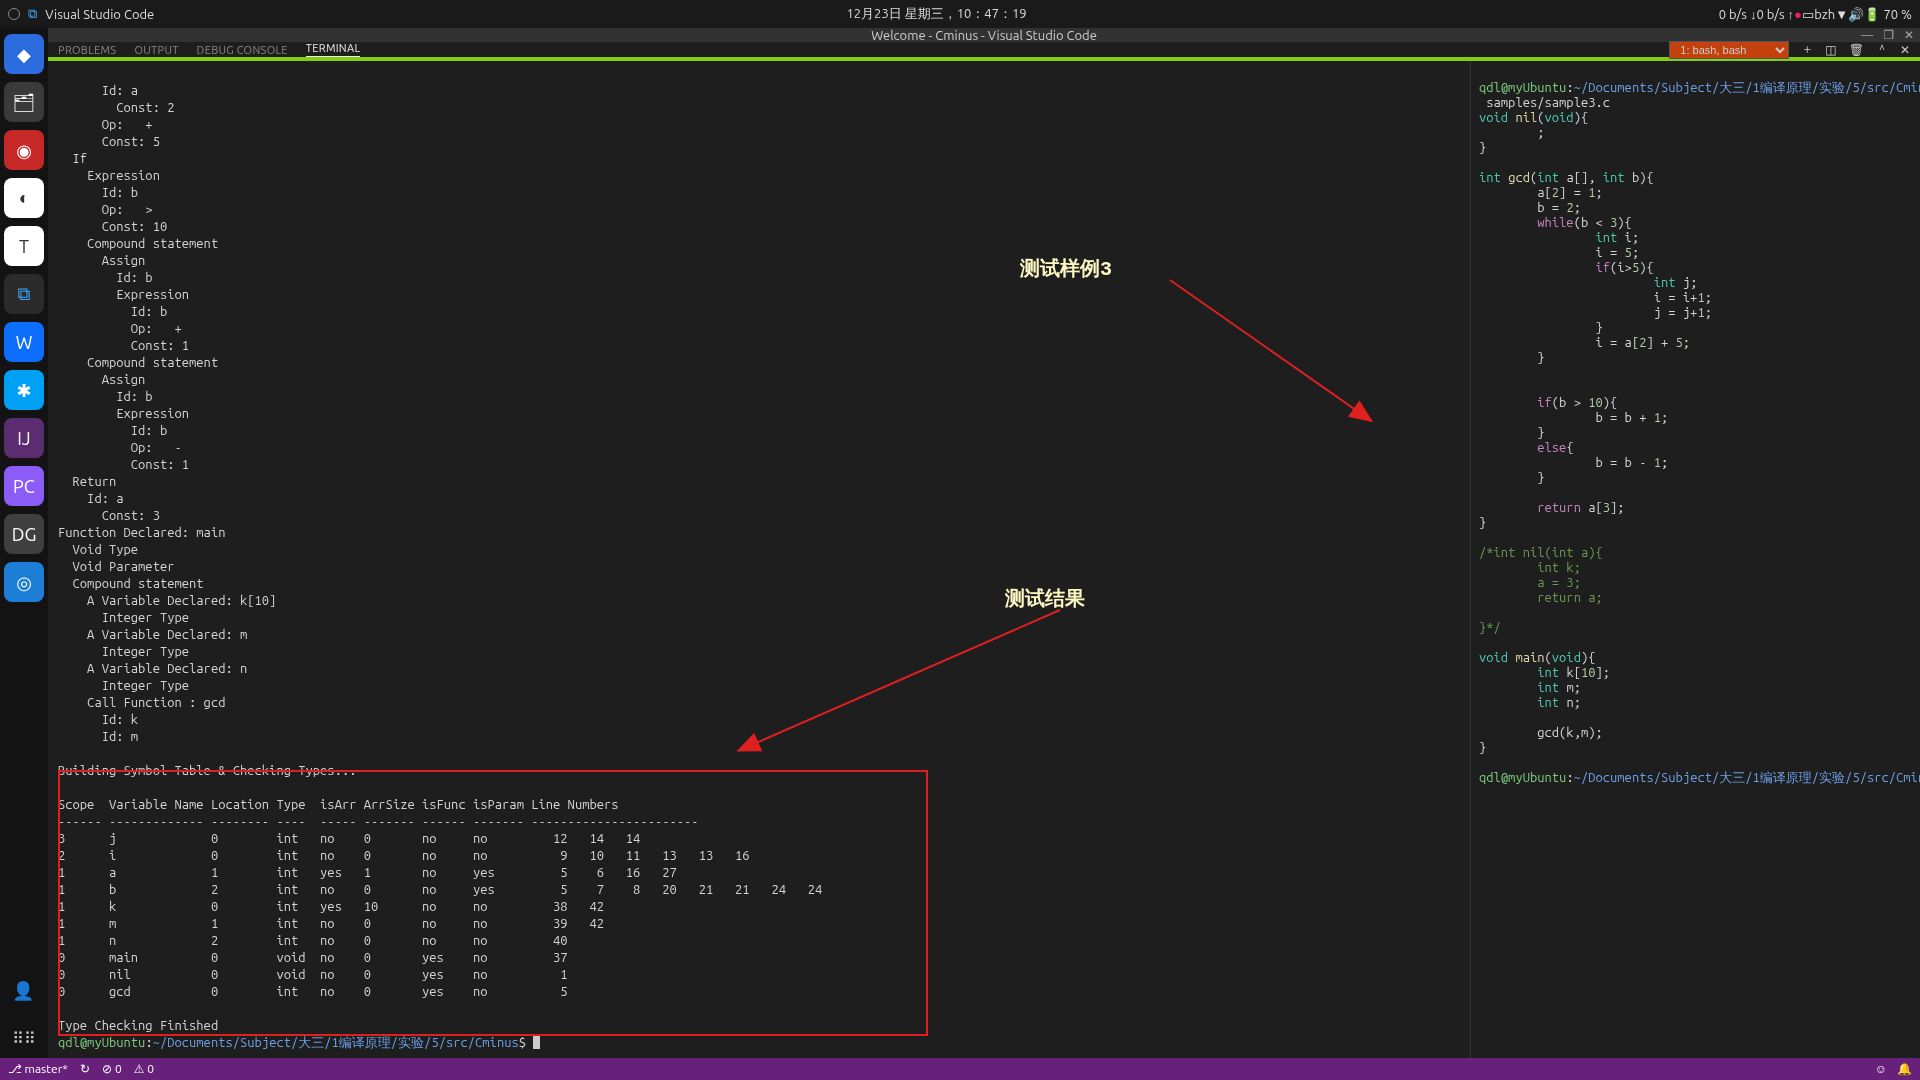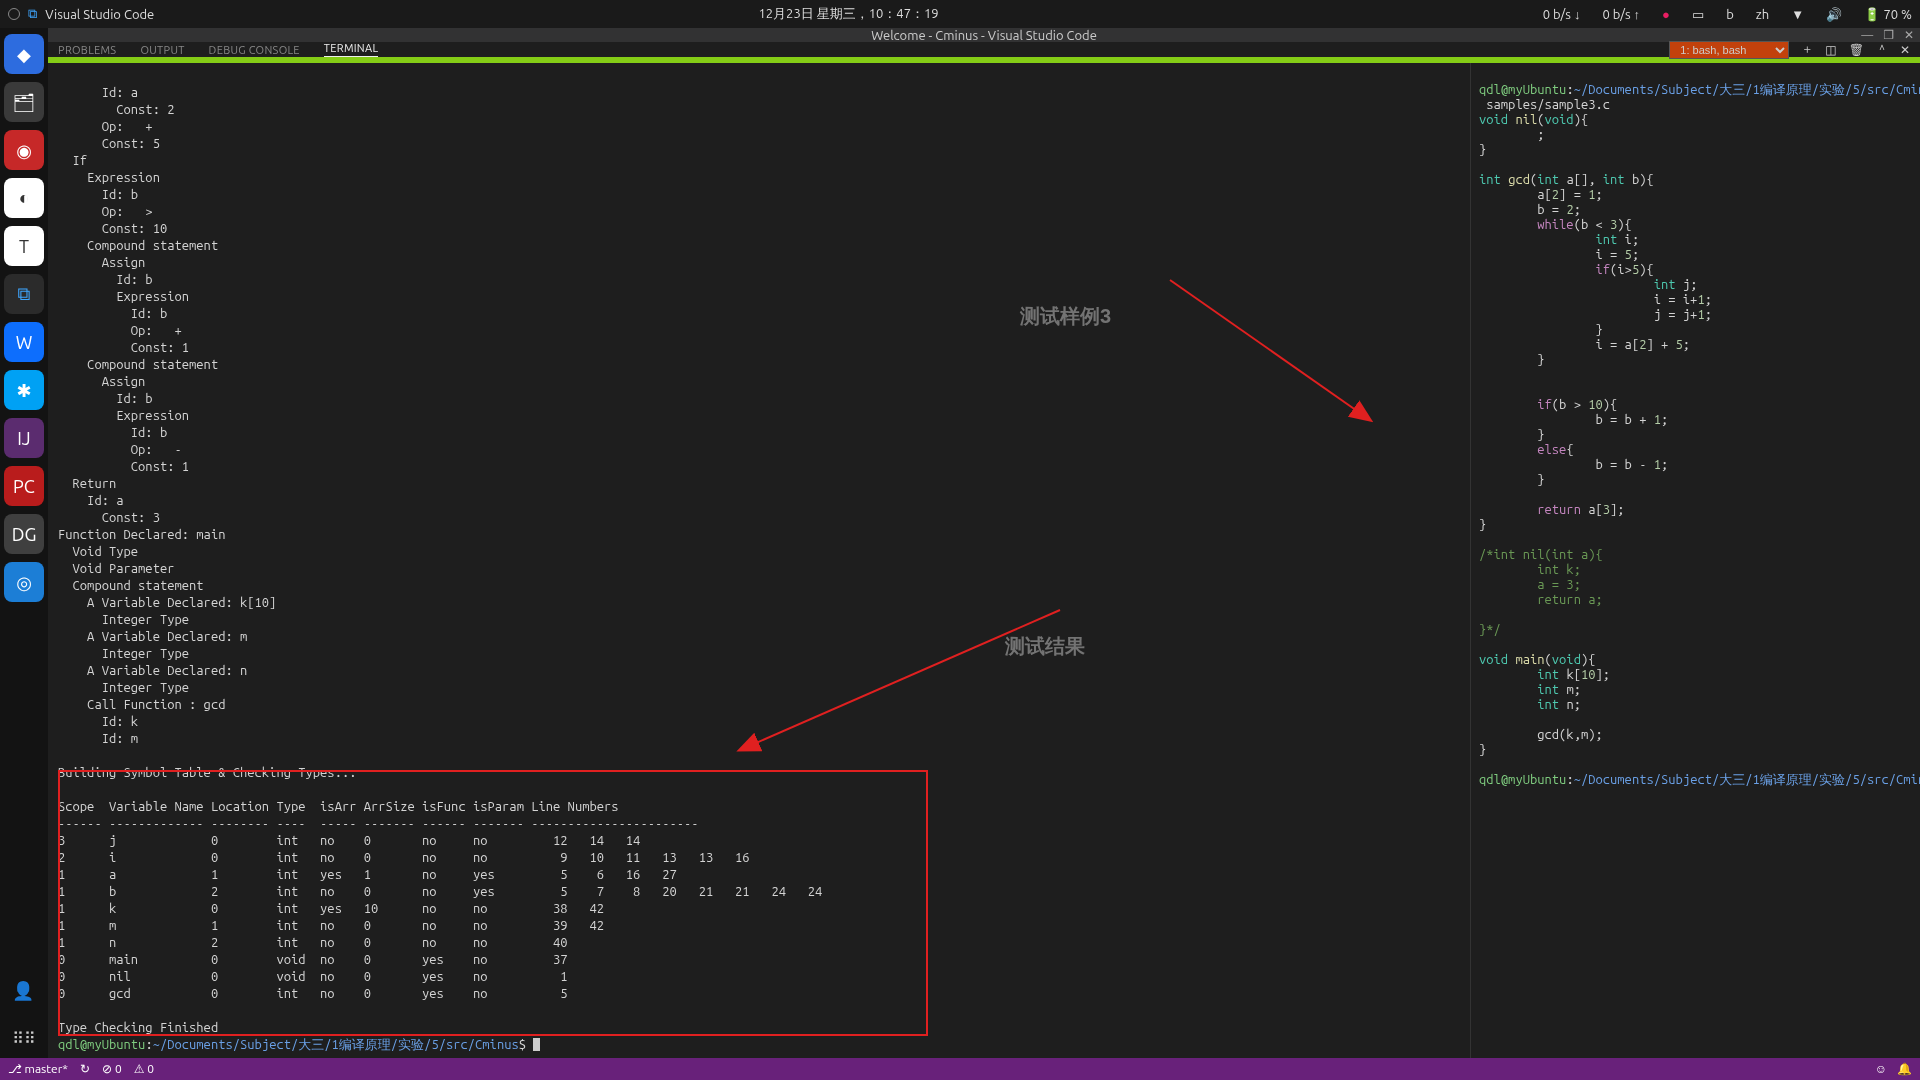--- a/index.html
+++ b/index.html
@@ -1,61 +1,61 @@
 <!DOCTYPE html>
 <html><head>
 <meta charset="utf-8">
 <style>
 * { margin: 0; padding: 0; box-sizing: border-box; }
 body { font-family: "Ubuntu", "Segoe UI", sans-serif; background: #1e1e1e; color: #ccc; overflow: hidden; width: 1920px; height: 1080px; position: relative; }
 .topbar { height: 28px; background: #1a1a1a; display: flex; align-items: center; color: #ddd; font-size: 13px; padding: 0 8px; }
 .topbar .left { display: flex; align-items: center; gap: 8px; }
 .topbar .center { flex: 1; text-align: center; }
-.topbar .right { display: flex; align-items: center; gap: 22px; }
+.topbar .right { display: flex; align-items: center; gap: 0; }
 .topbar .circle { width: 12px; height: 12px; border-radius: 50%; border: 1px solid #888; }
 .dock { position: absolute; left: 0; top: 28px; bottom: 22px; width: 48px; background: rgba(0,0,0,0.35); display: flex; flex-direction: column; align-items: center; padding-top: 6px; gap: 8px; z-index: 10;}
 .dock .dicon { width: 40px; height: 40px; border-radius: 8px; display: flex; align-items: center; justify-content: center; font-size: 18px; color: #fff; }
 .dock .d1 { background: #2d6cdf; }
 .dock .d2 { background: #3a3a3a; }
 .dock .d3 { background: #c62828; color:#fff;}
 .dock .d4 { background: #fff; color:#333;}
 .dock .d5 { background: #fff; color:#333;}
 .dock .d6 { background: #2b2b2b; }
 .dock .d7 { background: #0d6efd; color:#fff;}
 .dock .d8 { background: #00a1f4; }
-.dock .d10 { background: #b91c1c; }
+.dock .d10 { background: #8b5cf6; }
 .dock .d12 { background: #3f3f3f;}
 .dock .spacer { flex:1; }
 .dock .grid { width:40px; height:40px; display:flex; align-items:center; justify-content:center;}
 .editor { position: absolute; left: 48px; right: 0; top: 28px; bottom: 22px; background: #1e1e1e; display: flex; flex-direction: column; }
 .ed-titlebar { height: 30px; background: #323233; display: flex; justify-content: center; color: #ccc; font-size: 13px; position: relative;}
 .ed-titlebar .wbtns { position:absolute; right:6px; display:flex; gap:10px; color:#aaa; font-size:12px;}
 .ed-menubar { height: 28px; background: #252526; display: flex; align-items: center; padding: 0 10px; gap: 4px; color: #ccc; font-size: 13px; }
 .ed-menubar span { padding: 2px 8px; cursor: default; }
 .ed-menubar span:first-letter { text-decoration: underline; }
-.panel-tabs { height: 26px; background: #1e1e1e; border-bottom: 6px solid #84cc16; display: flex; align-items: center; padding: 0 10px; gap: 24px; font-size: 11px; color: #888; position: relative;}
+.panel-tabs { height: 26px; background: #1e1e1e; border-bottom: 4px solid #84cc16; display: flex; align-items: center; padding: 0 10px; gap: 18px; font-size: 11px; color: #888; position: relative;}
 .panel-tabs .tab { cursor: default; letter-spacing: 0.3px;}
 .panel-tabs .tab.active { color: #eee; border-bottom: 1px solid #eee; padding-bottom: 2px;}
 .panel-tabs .rightcontrols { position:absolute; right:10px; display:flex; align-items:center; gap:12px; color:#ccc; font-size:12px;}
 .panel-tabs select { background:#c2410c; color:#ccc; border:1px solid #555; font-size:11px; padding:1px 6px; width:120px;}
 .terminals { flex: 1; display: flex; }
 .term-left { flex: 1; padding: 4px 10px; font-family: "Ubuntu Mono","Consolas",monospace; font-size: 13px; line-height: 17px; color: #d4d4d4; white-space: pre; overflow: hidden; position: relative;}
 .term-right { width: 450px; border-left: 1px solid #333; padding: 4px 8px; font-family: "Ubuntu Mono","Consolas",monospace; font-size: 13px; line-height: 15px; white-space: pre; overflow: hidden; position: relative; color:#d4d4d4;}
 .prompt .user { color: #7fcc7f; }
 .prompt .path { color: #6aa0e6; }
 .kw { color: #c586c0; }
 .ty { color: #4ec9b0; }
 .fn { color: #dcdcaa; }
 .nb { color: #b5cea8; }
 .cm { color: #6A9955; }
 .op { color: #d4d4d4; }
 .bottombar { position: absolute; left: 0; right: 0; bottom: 0; height: 22px; background: #68217a; color: #fff; font-size: 12px; display: flex; align-items: center; padding: 0 8px; gap: 12px;}
 .bottombar .r { margin-left:auto; display:flex; gap:10px;}
 .redbox { position: absolute; border: 2px solid #e02020; pointer-events: none; }
-.redlabel { position: absolute; color: #737373; font-size: 20px; font-weight: bold; font-family: Liberation Sans, sans-serif; margin-top: 48px; }
+.redlabel { position: absolute; color: #fef9c3; font-size: 20px; font-weight: bold; font-family: Liberation Mono, monospace; }
 .cursorblock { display:inline-block; width:7px; height:13px; background:#ccc; vertical-align: text-bottom;}
 svg.arrow { position:absolute; pointer-events:none; }
 </style>
 </head>
 <body>
 
 <div class="topbar">
   <div class="left">
     <span class="circle"></span>
     <span style="color:#3ea6ff;">⧉</span>

